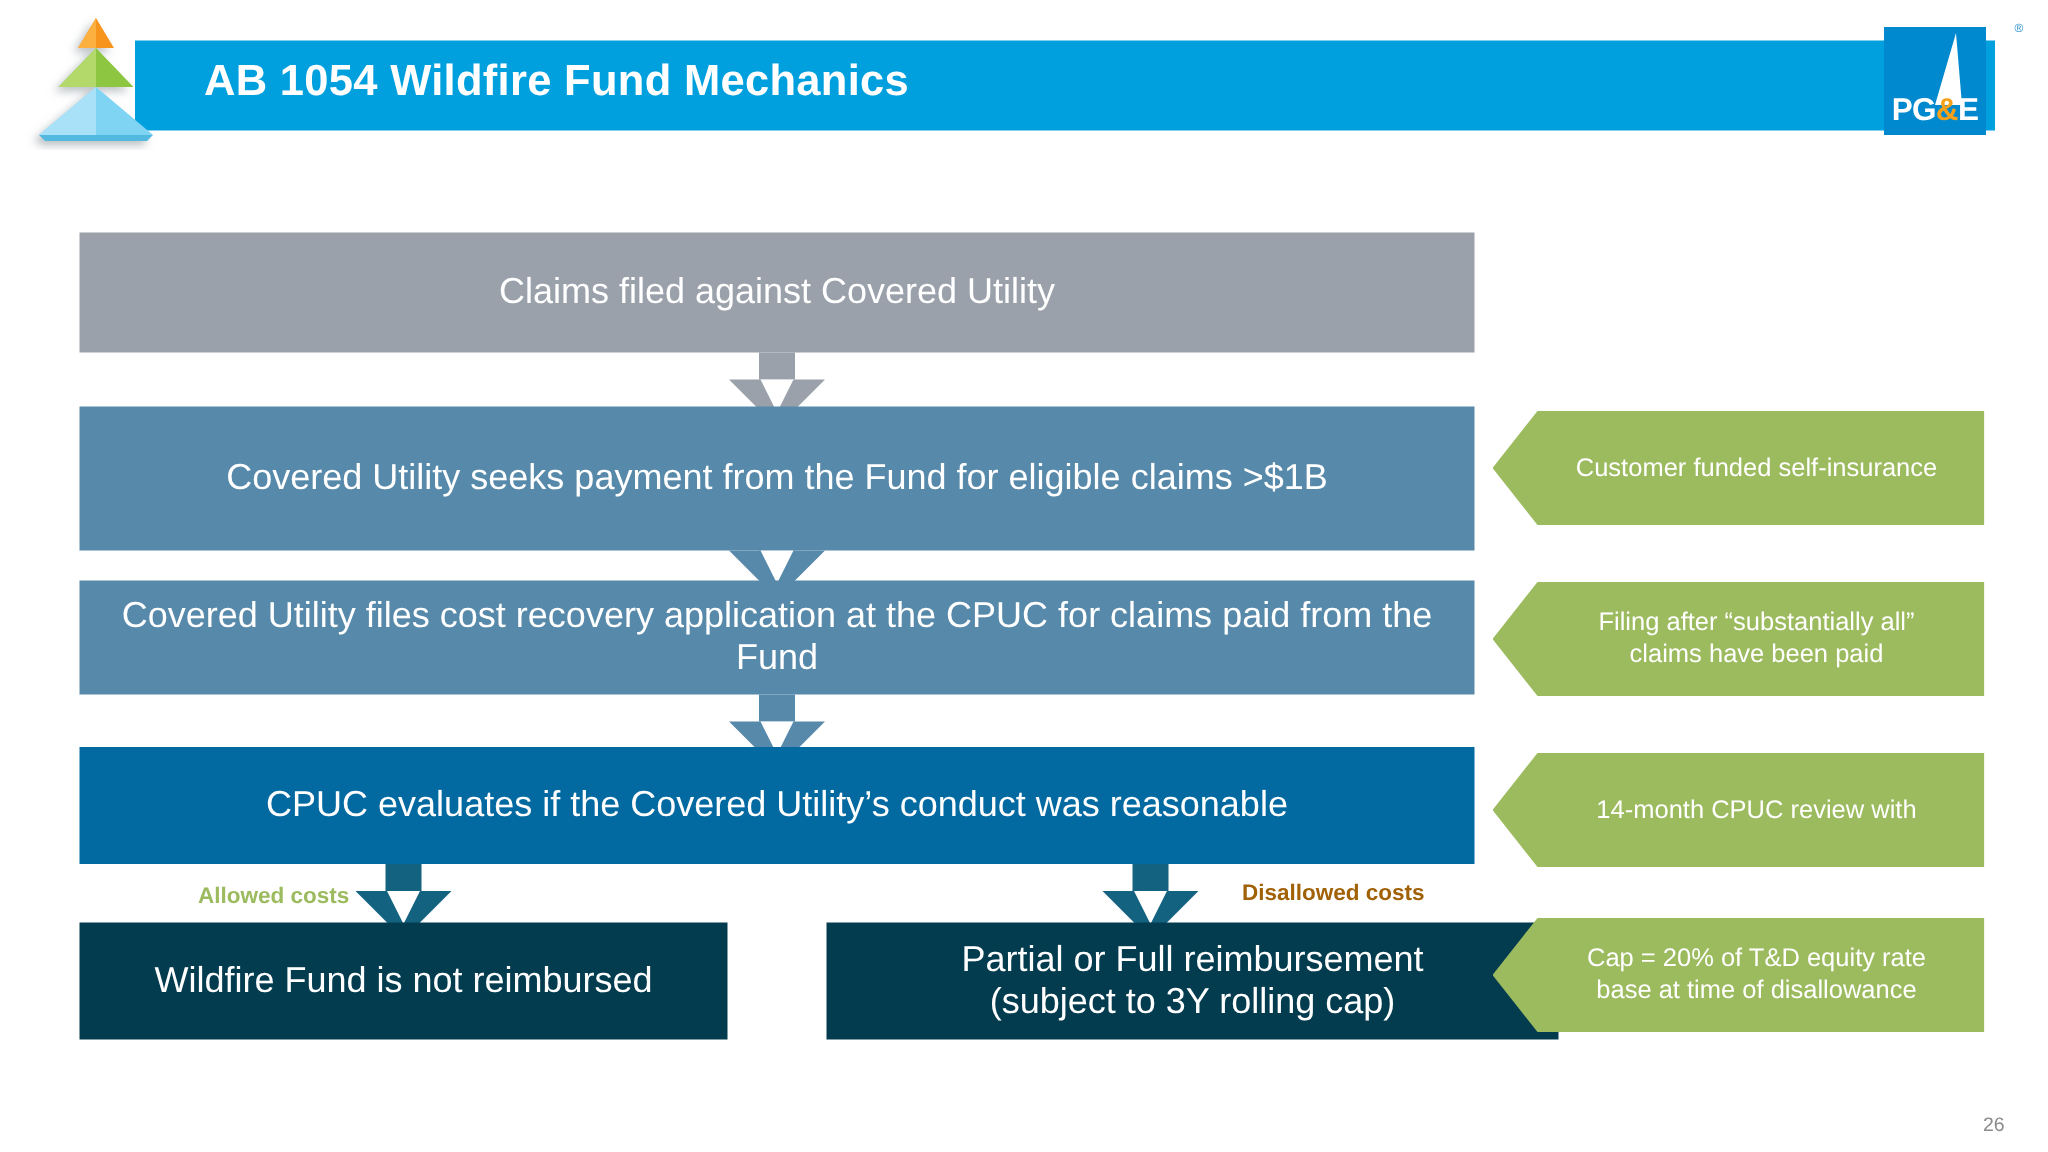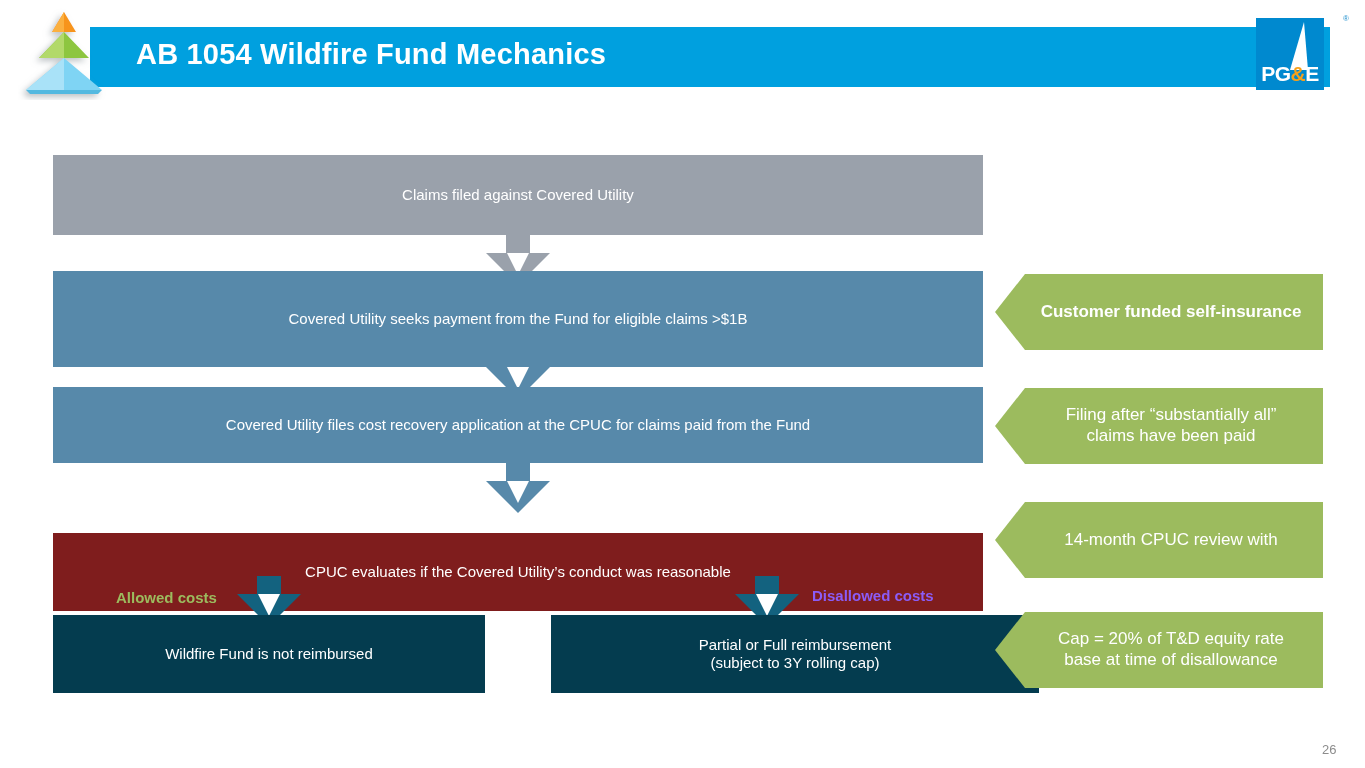--- a/index.html
+++ b/index.html
@@ -73,29 +73,29 @@
   }
 
   
   .flow-box {
     position: absolute;
     display: flex;
     align-items: center;
     justify-content: center;
     text-align: center;
     color: #ffffff;
-    font-size: 15px;
+    font-size: 24px;
     line-height: 1.18;
     padding: 0 14px;
     box-sizing: border-box;
   }
   #box-claims       { left: 53px;  top: 155px; width: 930px; height: 80px;  background: #9aa1ab; }
   #box-payment      { left: 53px;  top: 271px; width: 930px; height: 96px;  background: #5789aa; }
   #box-application  { left: 53px;  top: 387px; width: 930px; height: 76px;  background: #5789aa; }
-  #box-evaluate     { left: 53px;  top: 498px; width: 930px; height: 78px;  background: #7f1d1d; margin-top: 35px; }
+  #box-evaluate     { left: 53px;  top: 498px; width: 930px; height: 78px;  background: #0369a1; }
   #box-notreimb     { left: 53px;  top: 615px; width: 432px; height: 78px;  background: #043c4f; }
   #box-reimb        { left: 551px; top: 615px; width: 488px; height: 78px;  background: #043c4f; }
 
   
   .connector {
     position: absolute;
     width: 64px;
   }
   .connector .shaft {
     position: absolute;
@@ -143,42 +143,43 @@
   #conn-right { left: 735px; top: 576px; }
   #conn-right .shaft { background: #13627f; }
   #conn-right .head  { border-top: 32px solid #13627f; }
 
   
   .branch-label {
     position: absolute;
     font-size: 15px;
     font-weight: bold;
     white-space: nowrap;
+    margin-left: 16px;
   }
   #label-allowed    { left: 116px; top: 589px; color: #9cbb5e; }
-  #label-disallowed { left: 812px; top: 587px; color: #8b5cf6; }
+  #label-disallowed { left: 812px; top: 587px; color: #a16207; }
 
   
   .callout {
     position: absolute;
     width: 328px;
     height: 76px;
     color: #ffffff;
     font-size: 17px;
     line-height: 1.22;
     display: flex;
     align-items: center;
     justify-content: center;
     text-align: center;
     box-sizing: border-box;
     padding: 0 14px 0 38px;
     background: #9cbb5e;
     clip-path: polygon(30px 0, 100% 0, 100% 100%, 30px 100%, 0 50%);
   }
-  #callout-1 { left: 995px; top: 274px; font-weight: bold; }
+  #callout-1 { left: 995px; top: 274px; }
   #callout-2 { left: 995px; top: 388px; }
   #callout-3 { left: 995px; top: 502px; }
   #callout-4 { left: 995px; top: 612px; }
 
   
   #page-number {
     position: absolute;
     left: 1322px;
     top: 742px;
     font-size: 13px;

